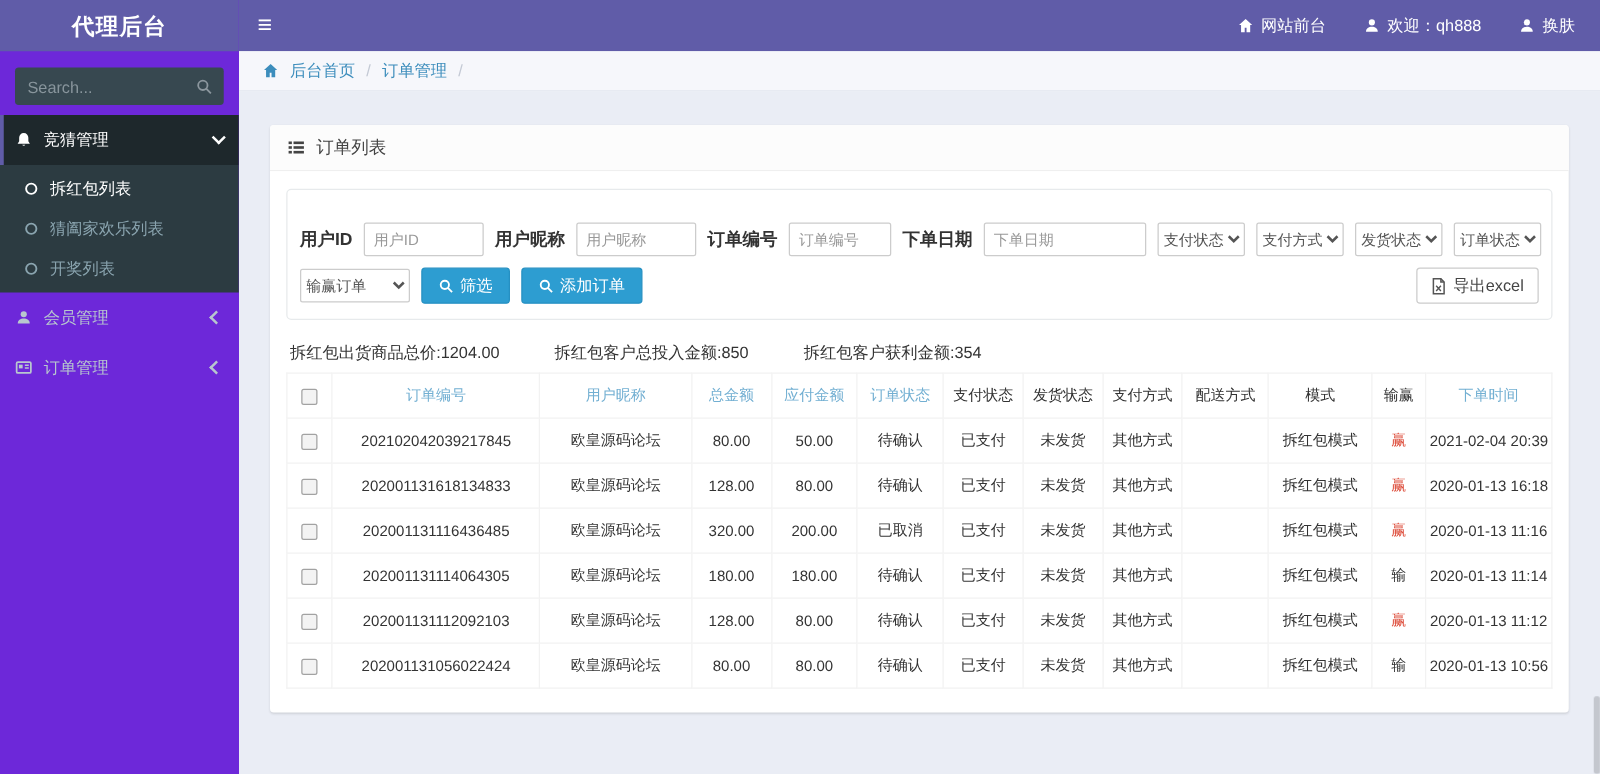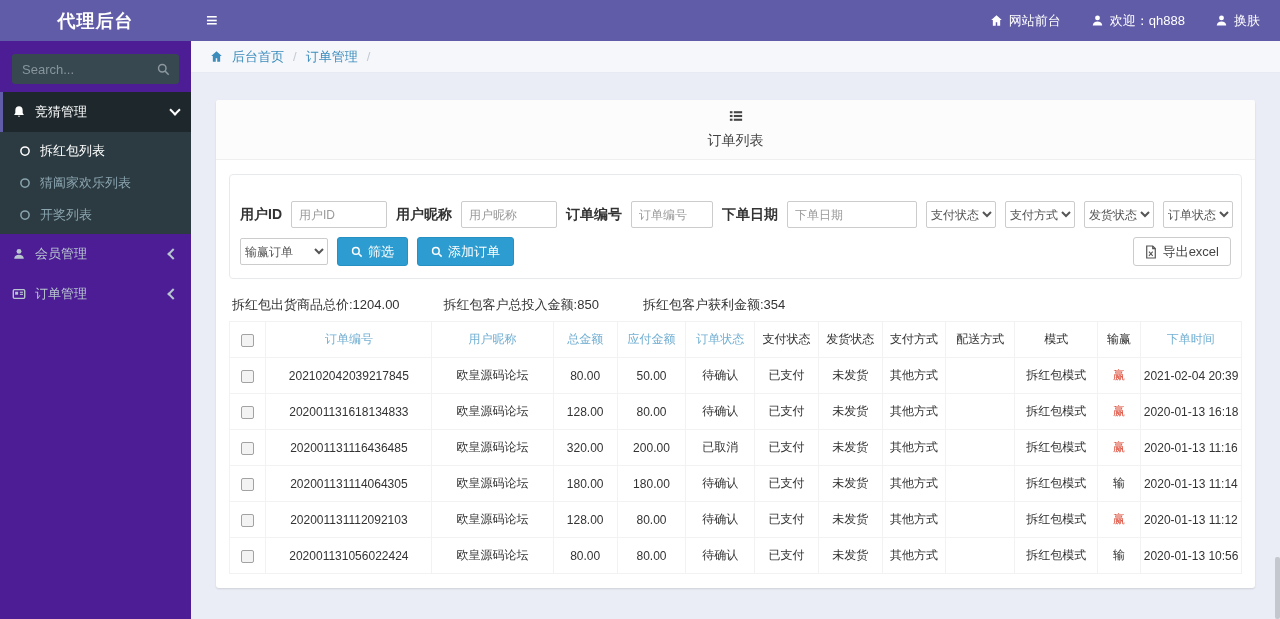--- a/index.html
+++ b/index.html
@@ -3,21 +3,21 @@
 <meta charset="utf-8">
 <style>
   * { box-sizing: border-box; }
   html,body { margin:0; padding:0; }
   body {
     width:1280px; height:619px; overflow:hidden;
     font-family:"Liberation Sans","DejaVu Sans",sans-serif;
     background:#eaedf5; color:#333;
   }
   
-  .sidebar { position:fixed; left:0; top:0; width:191px; height:619px; background:#4c1d95; z-index:20; }
+  .sidebar { position:fixed; left:0; top:0; width:191px; height:619px; background:#6d28d9; z-index:20; }
   .logo { height:41px; background:#605ca8; color:#fff; display:flex; align-items:center; justify-content:center;
           font-size:18px; font-weight:bold; letter-spacing:1px; }
   .sidebar-search { margin:13px 12px 6px; display:flex; align-items:center; background:#374850;
           border-radius:3px; height:30px; overflow:hidden; }
   .sidebar-search input { flex:1; background:transparent; border:none; color:#ccc; padding:0 10px;
           font-size:13px; outline:none; width:100px; font-family:inherit; }
   .sidebar-search input::placeholder { color:#88959c; }
   .search-btn { width:32px; height:30px; display:flex; align-items:center; justify-content:center; cursor:pointer; }
   .menu { list-style:none; margin:8px 0 0; padding:0; }
   .menu-item { display:flex; align-items:center; gap:9px; padding:11px 12px; color:#b8c7ce;
@@ -38,21 +38,21 @@
   .nav-link { display:flex; align-items:center; gap:6px; cursor:pointer; height:41px; }
   
   .main { margin-left:191px; }
   .breadcrumb-bar { height:32px; background:#f6f7fb; border-bottom:1px solid #e7eaf2; display:flex;
           align-items:center; padding:0 19px; font-size:13px; gap:9px; }
   .crumb { color:#3c8dbc; text-decoration:none; cursor:pointer; }
   .crumb-sep { color:#c3c9d4; }
   .content { padding:27px 25px 0; }
   .panel { background:#fff; border-radius:3px; box-shadow:0 1px 2px rgba(0,0,0,.12); min-height:470px; }
   .panel-header { padding:9px 14px; border-bottom:1px solid #efefef; background:#fcfcfc; font-size:14px;
-          color:#444; display:flex; align-items:center; gap:9px; border-radius:3px 3px 0 0;flex-direction:column; }
+          color:#444; display:flex; align-items:center; gap:9px; border-radius:3px 3px 0 0; }
   .panel-body { padding:14px 13px; }
   
   .filter-box { border:1px solid #e7eaec; border-radius:4px; padding:26px 10px 12px; }
   .filter-row { display:flex; align-items:center; gap:9px; }
   .filter-row + .filter-row { margin-top:9px; }
   .f-label { font-size:14px; font-weight:bold; color:#333; white-space:nowrap; }
   .f-input { height:27px; border:1px solid #ccc; border-radius:2px; padding:0 7px; font-size:12px;
           color:#555; font-family:inherit; }
   .f-input::placeholder { color:#999; }
   .f-select { height:27px; border:1px solid #ccc; border-radius:2px; font-size:12px; color:#555;

